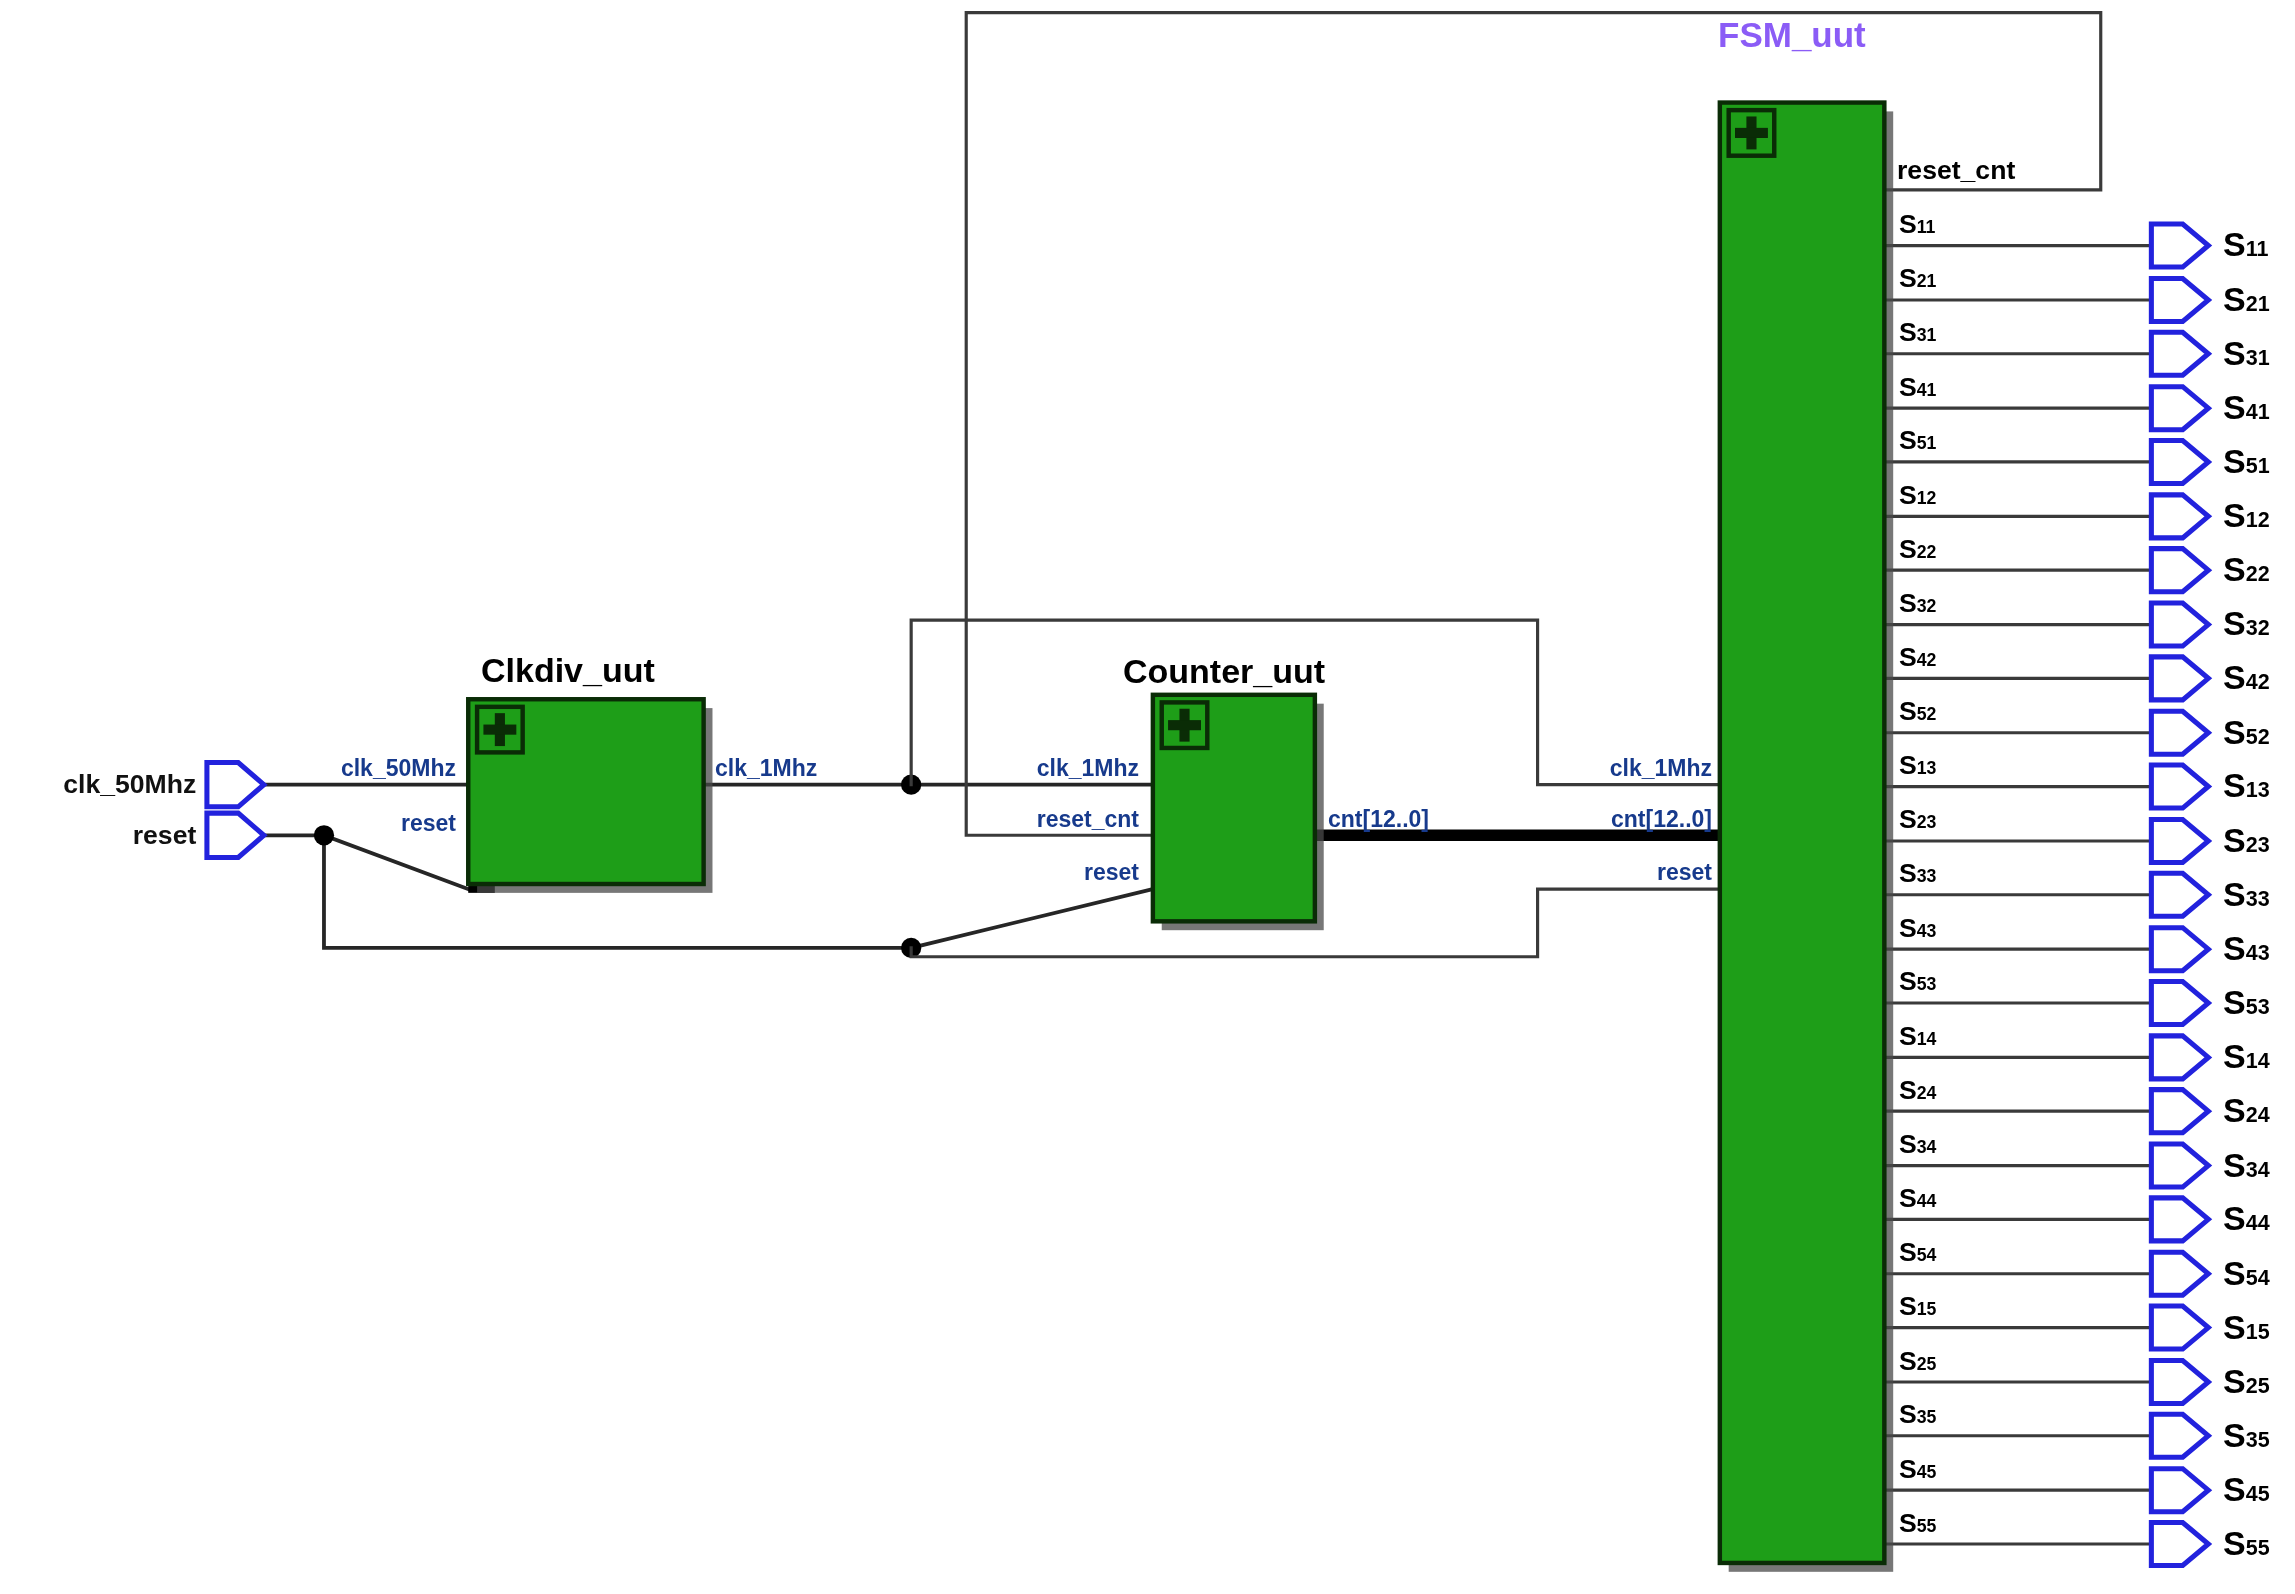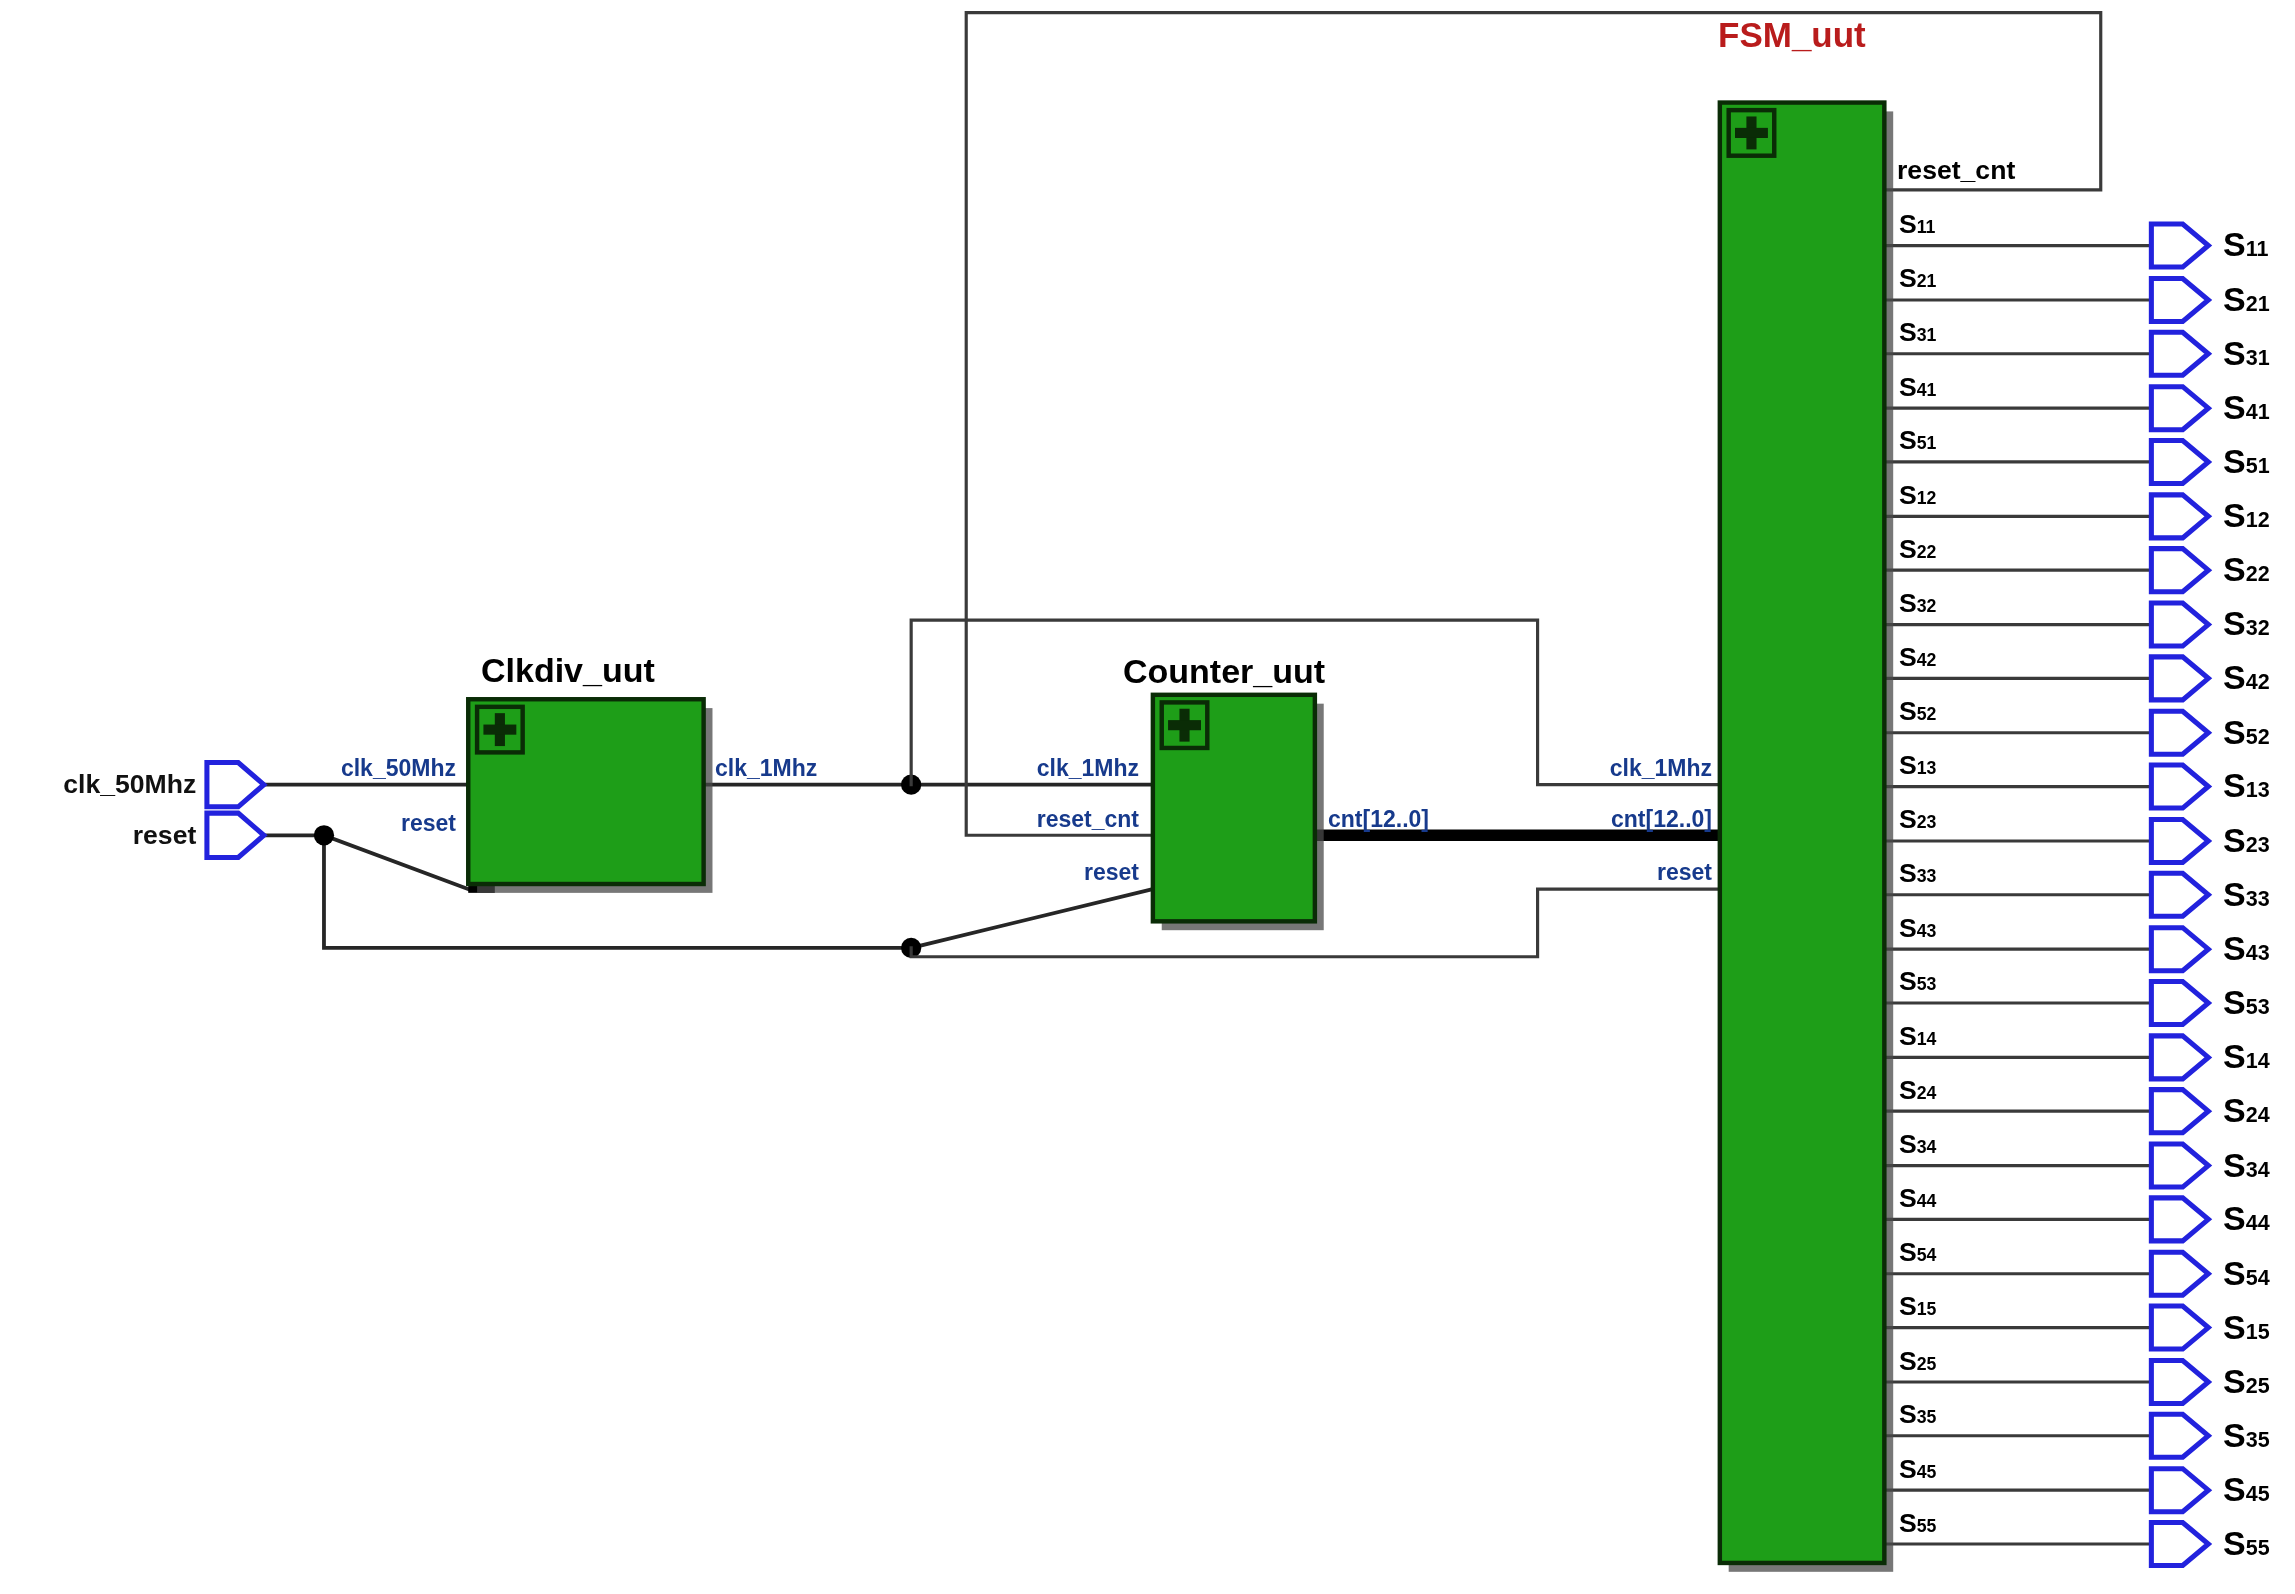--- a/index.html
+++ b/index.html
@@ -154,21 +154,21 @@
   </svg>
 
   <div style="position:absolute;left:6.3px;top:763px;width:259px;height:47px;"></div>
   <div style="position:absolute;left:6.3px;top:767px;width:190px;height:35px;font-size:26.6px;font-weight:bold;color:#111;text-align:right;line-height:35px;">clk_50Mhz</div>
 
   <div style="position:absolute;left:6.3px;top:815px;width:259px;height:47px;"></div>
   <div style="position:absolute;left:6.3px;top:818px;width:190px;height:35px;font-size:26.6px;font-weight:bold;color:#111;text-align:right;line-height:35px;">reset</div>
 
   <div style="position:absolute;left:481px;top:651px;width:266px;height:38px;font-size:34px;font-weight:bold;color:#000;">Clkdiv_uut</div>
   <div style="position:absolute;left:1123px;top:652px;width:278px;height:38px;font-size:34px;font-weight:bold;color:#000;">Counter_uut</div>
-  <div style="position:absolute;left:1718px;top:15px;width:266px;height:39px;font-size:35px;font-weight:bold;color:#b91c1c;">FSM_uut</div>
+  <div style="position:absolute;left:1718px;top:15px;width:266px;height:39px;font-size:35px;font-weight:bold;color:#8b5cf6;">FSM_uut</div>
 
   <div style="position:absolute;left:266px;top:755px;width:190px;height:28px;font-size:23px;font-weight:bold;color:#173a8c;text-align:right;">clk_50Mhz</div>
   <div style="position:absolute;left:266px;top:810px;width:190px;height:28px;font-size:23px;font-weight:bold;color:#173a8c;text-align:right;">reset</div>
   <div style="position:absolute;left:715px;top:755px;width:190px;height:28px;font-size:23px;font-weight:bold;color:#173a8c;text-align:left;">clk_1Mhz</div>
 
   <div style="position:absolute;left:949px;top:755px;width:190px;height:28px;font-size:23px;font-weight:bold;color:#173a8c;text-align:right;">clk_1Mhz</div>
   <div style="position:absolute;left:949px;top:806px;width:190px;height:28px;font-size:23px;font-weight:bold;color:#173a8c;text-align:right;">reset_cnt</div>
   <div style="position:absolute;left:949px;top:859px;width:190px;height:28px;font-size:23px;font-weight:bold;color:#173a8c;text-align:right;">reset</div>
   <div style="position:absolute;left:1328px;top:806px;width:215px;height:28px;font-size:23px;font-weight:bold;color:#173a8c;text-align:left;">cnt[12..0]</div>
 

